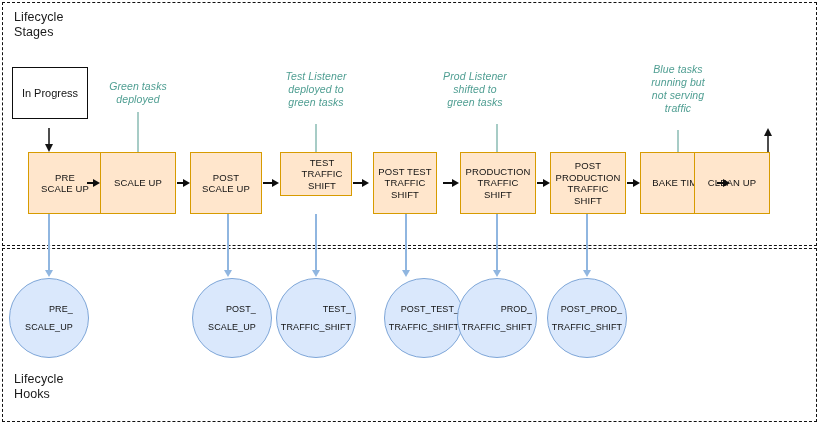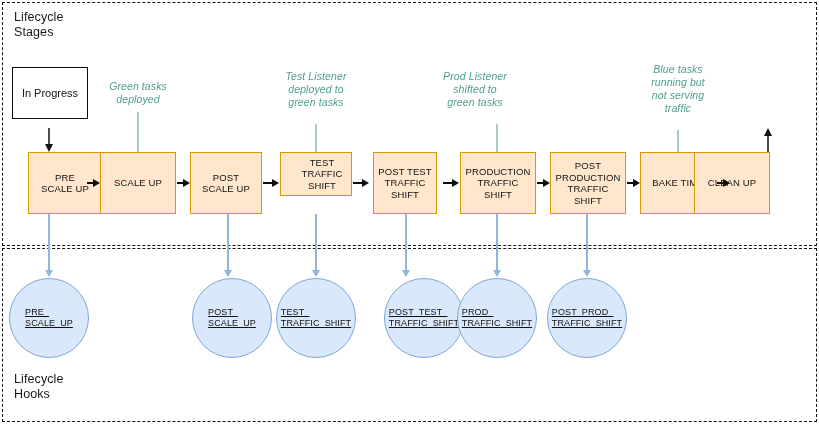--- a/index.html
+++ b/index.html
@@ -75,25 +75,24 @@
     position: absolute;
     border: 1.3px solid #7ea6d8;
     background: #dae8fc;
     border-radius: 50%;
     box-sizing: border-box;
     display: flex;
     align-items: center;
     justify-content: center;
     font-size: 9px;
     color: #121212;
-    text-align: left;
-    line-height: 11px;
-    white-space: pre-line;
-    letter-spacing: 0.1px;
-    text-decoration: underline;
+    text-align: right;
+    line-height: 18px;
+    white-space: pre-line;
+    letter-spacing: 0.1px;
   }
 
   
   .annotation {
     position: absolute;
     font-size: 10.5px;
     font-style: italic;
     color: #4f9e92;
     text-align: center;
     line-height: 13px;

